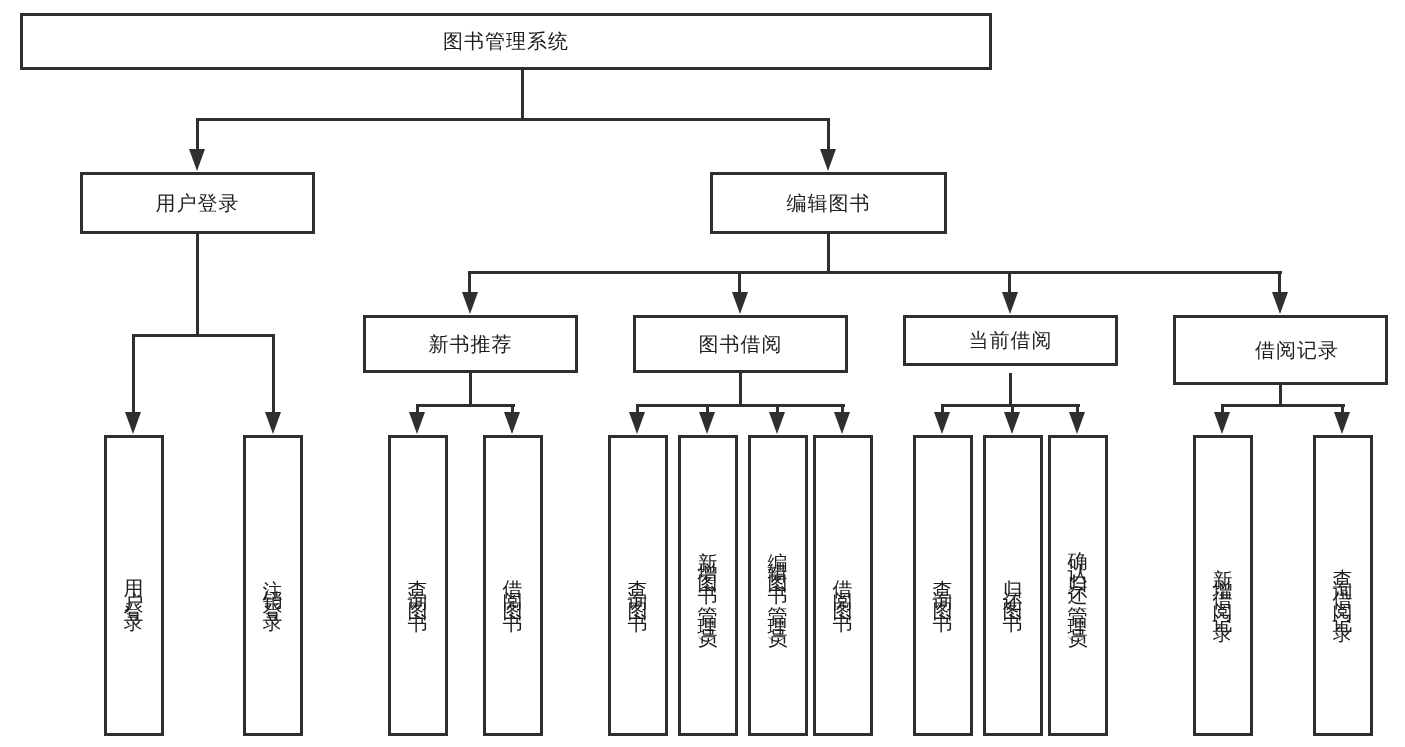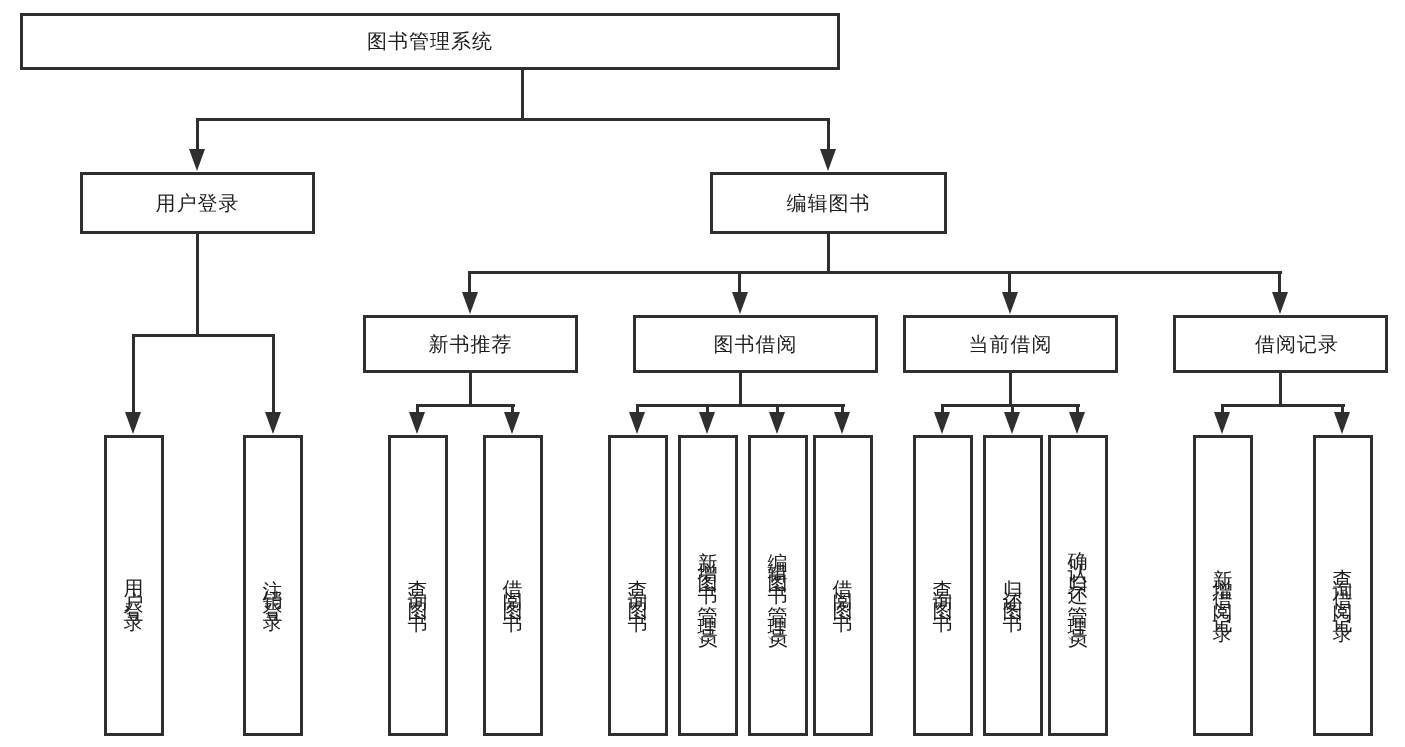--- a/index.html
+++ b/index.html
@@ -45,27 +45,27 @@
   }
   .vline{position:absolute;width:3px;background:var(--line);z-index:1;}
   .hline{position:absolute;height:3px;background:var(--line);z-index:1;}
   .arrow{
     position:absolute;width:0;height:0;z-index:1;
     border-left:8px solid transparent;
     border-right:8px solid transparent;
     border-top:22px solid var(--line);
   }
   
-  .n-root {left:20px;  top:13px;  width:820px;height:57px;justify-content:center;}
+  .n-root {left:20px;  top:13px;  width:972px;height:57px;justify-content:center;}
   .n-l2a  {left:80px;  top:172px; width:235px; height:62px;}
   .n-l2b  {left:710px; top:172px; width:237px; height:62px;}
   .n-l3a  {left:363px; top:315px; width:215px; height:58px;}
-  .n-l3b  {left:633px; top:315px; width:245px; height:58px;}
-  .n-l3c  {left:903px; top:315px; width:215px; height:58px;}
-  .n-l3d  {left:1173px;top:315px; width:215px; height:58px;padding-left:33px;}
+  .n-l3b  {left:633px; top:315px; width:215px; height:58px;}
+  .n-l3c  {left:903px; top:315px; width:215px; height:51px;}
+  .n-l3d  {left:1173px;top:315px; width:215px; height:70px;padding-left:33px;}
   .lf{top:435px;width:60px;height:301px;}
   .lf-a1{left:104px;} .lf-a2{left:243px;}
   .lf-b1{left:388px;} .lf-b2{left:483px;}
   .lf-c1{left:608px;} .lf-c2{left:678px;} .lf-c3{left:748px;} .lf-c4{left:813px;}
   .lf-d1{left:913px;} .lf-d2{left:983px;} .lf-d3{left:1048px;}
   .lf-e1{left:1193px;} .lf-e2{left:1313px;}
   #watermark{
     position:absolute;
     right:14px;bottom:2px;
     font-size:22px;

